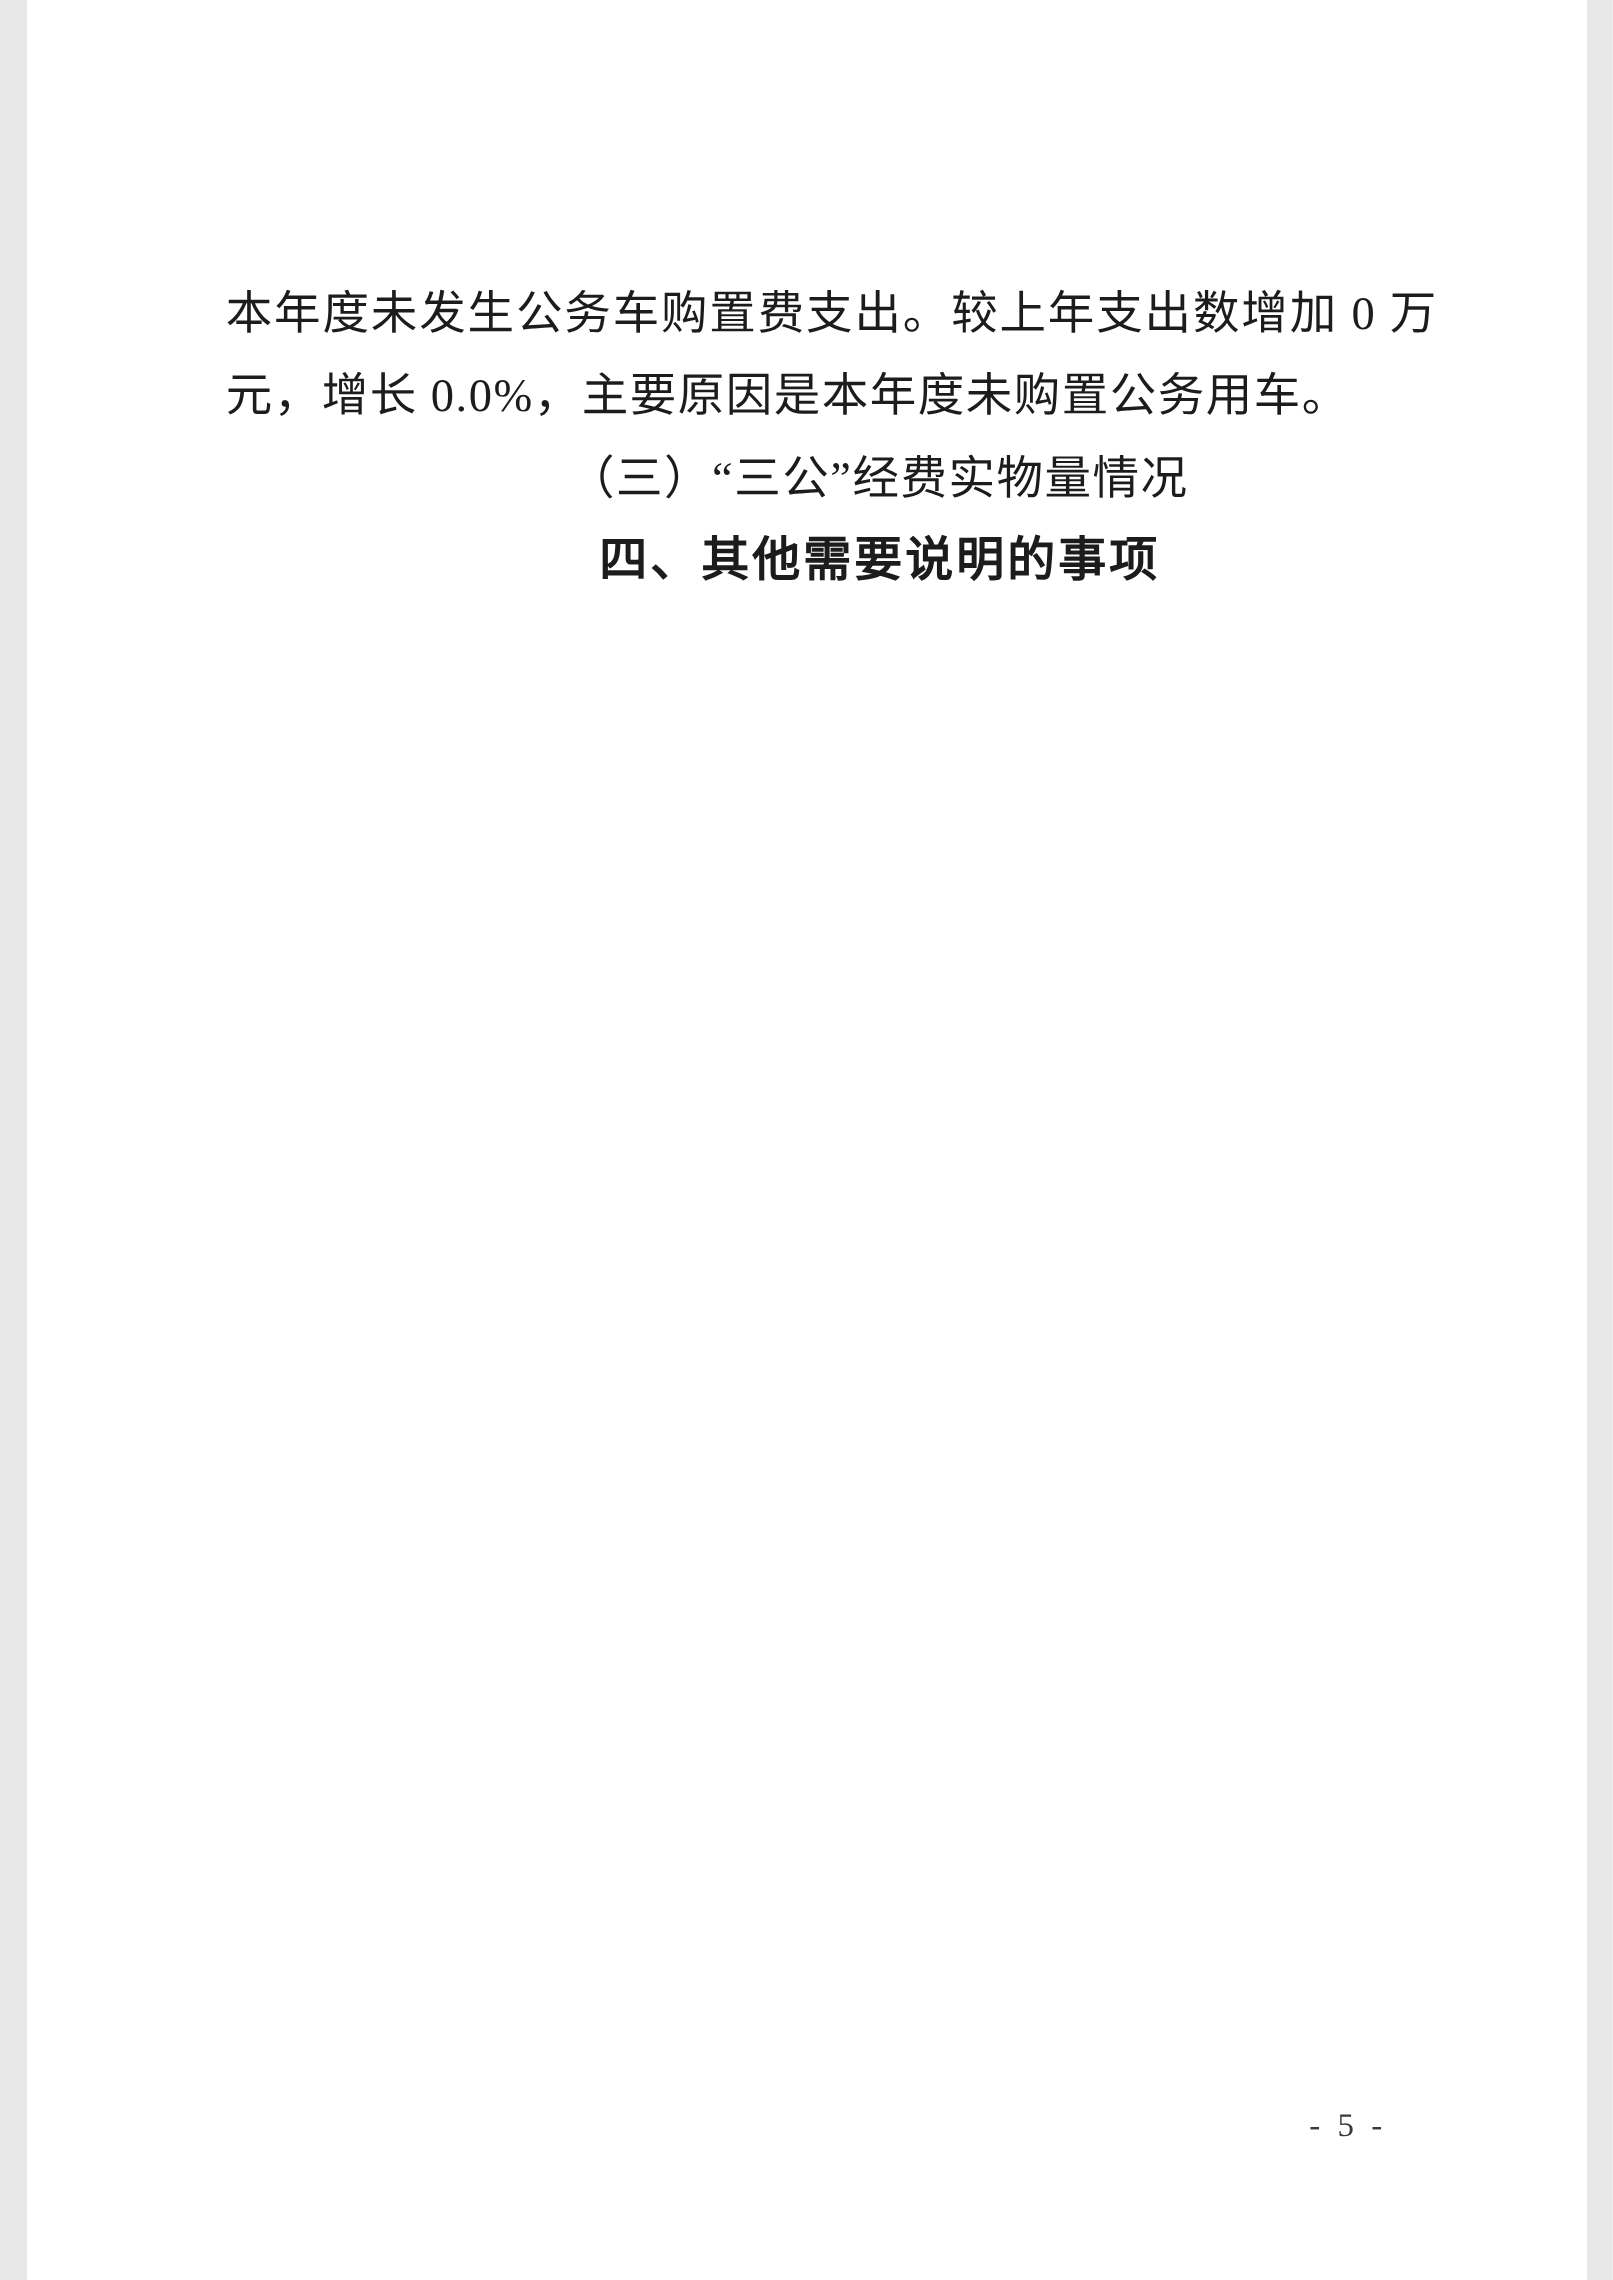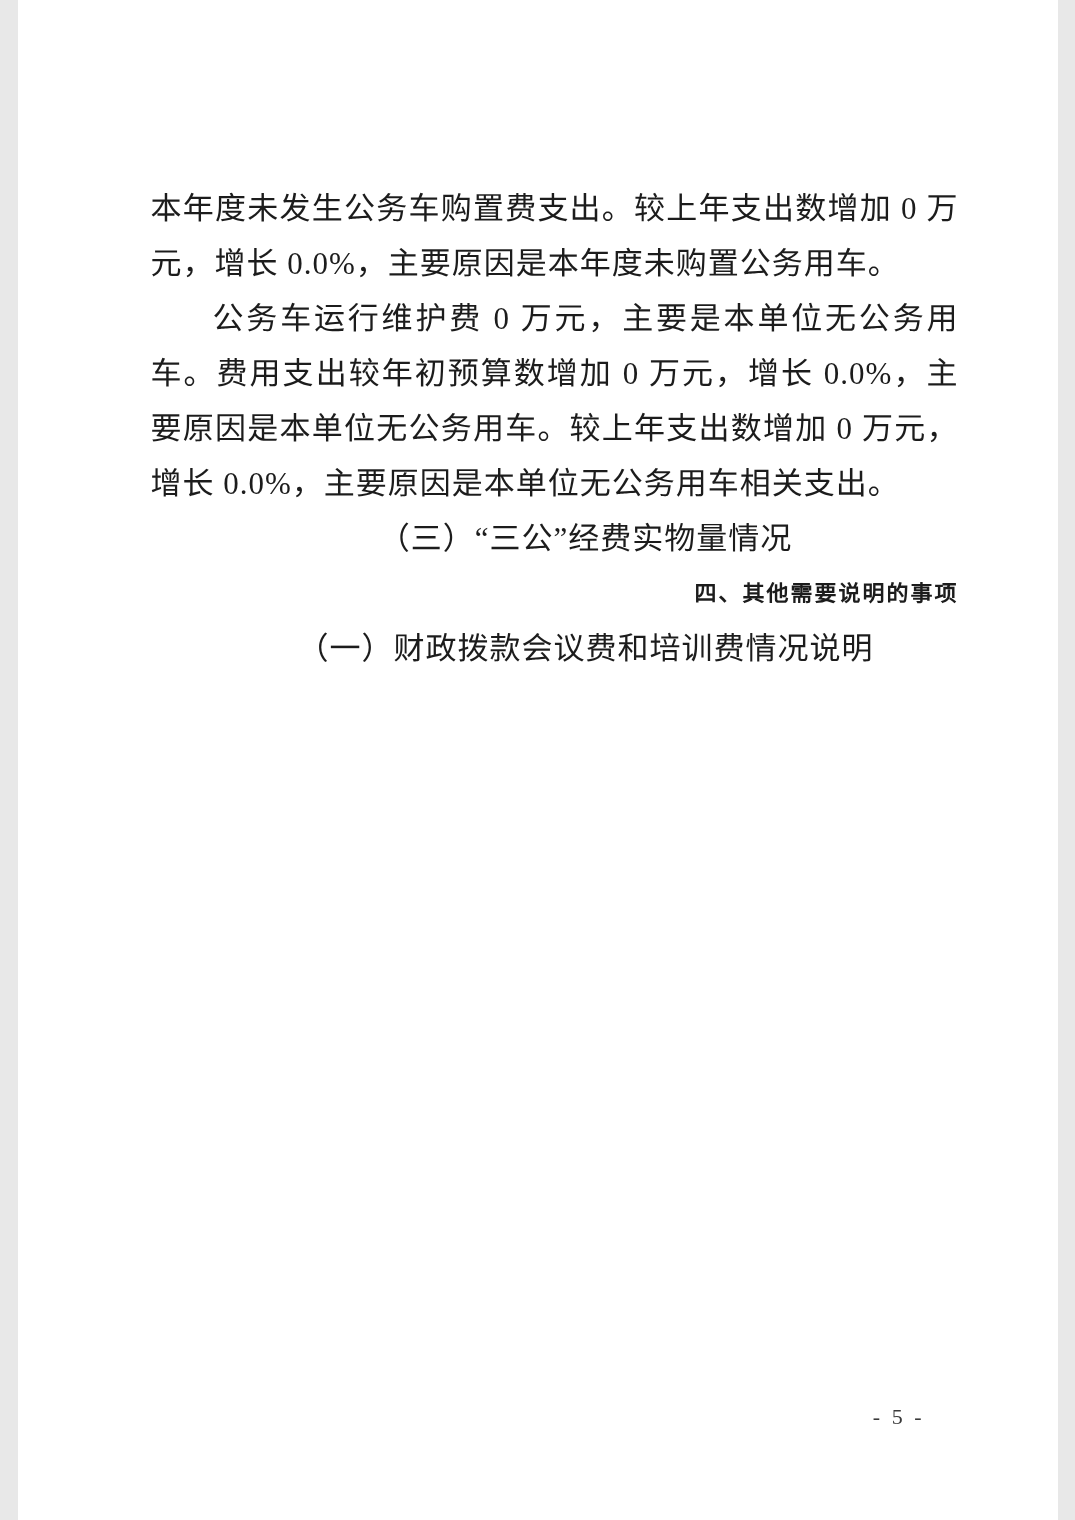--- a/index.html
+++ b/index.html
@@ -29,23 +29,23 @@
     line-height: 55px;
     text-align: justify;
     letter-spacing: 1px;
   }
   .content p.indent {
     text-indent: 2em;
   }
   .content p.heading-bold {
     font-family: Liberation Serif, serif;
     font-weight: bold;
-    font-size: 22px;
+    font-size: 32px;
     text-indent: 2em;
-    text-align: right;
+    text-align: center;
     letter-spacing: 2px;
   }
   .content p.subheading {
     text-indent: 2em;
     text-align: center;
   }
   .footer {
     position: absolute;
     top: 1402px;
     right: 133px;
@@ -55,19 +55,17 @@
     color: #3a3a3a;
     font-family: "Liberation Serif", "DejaVu Serif", serif;
   }
 </style>
 </head>
 <body>
 
 <div class="page">
   <div class="content">
     <p class="body-text">本年度未发生公务车购置费支出。较上年支出数增加 0 万元，增长 0.0%，主要原因是本年度未购置公务用车。</p>
-    <p class="body-text indent">公务车运行维护费 0 万元，主要是本单位无公务用车。费用支出较年初预算数增加 0 万元，增长 0.0%，主要原因是本单位无公务用车。较上年支出数增加 0 万元，增长 0.0%，主要原因是本单位无公务用车相关支出。</p>
     <p class="subheading">（三）“三公”经费实物量情况</p>
     <p class="heading-bold">四、其他需要说明的事项</p>
-    <p class="subheading">（一）财政拨款会议费和培训费情况说明</p>
   </div>
   <div class="footer">- 5 -</div>
 </div>
 
 </body></html>

